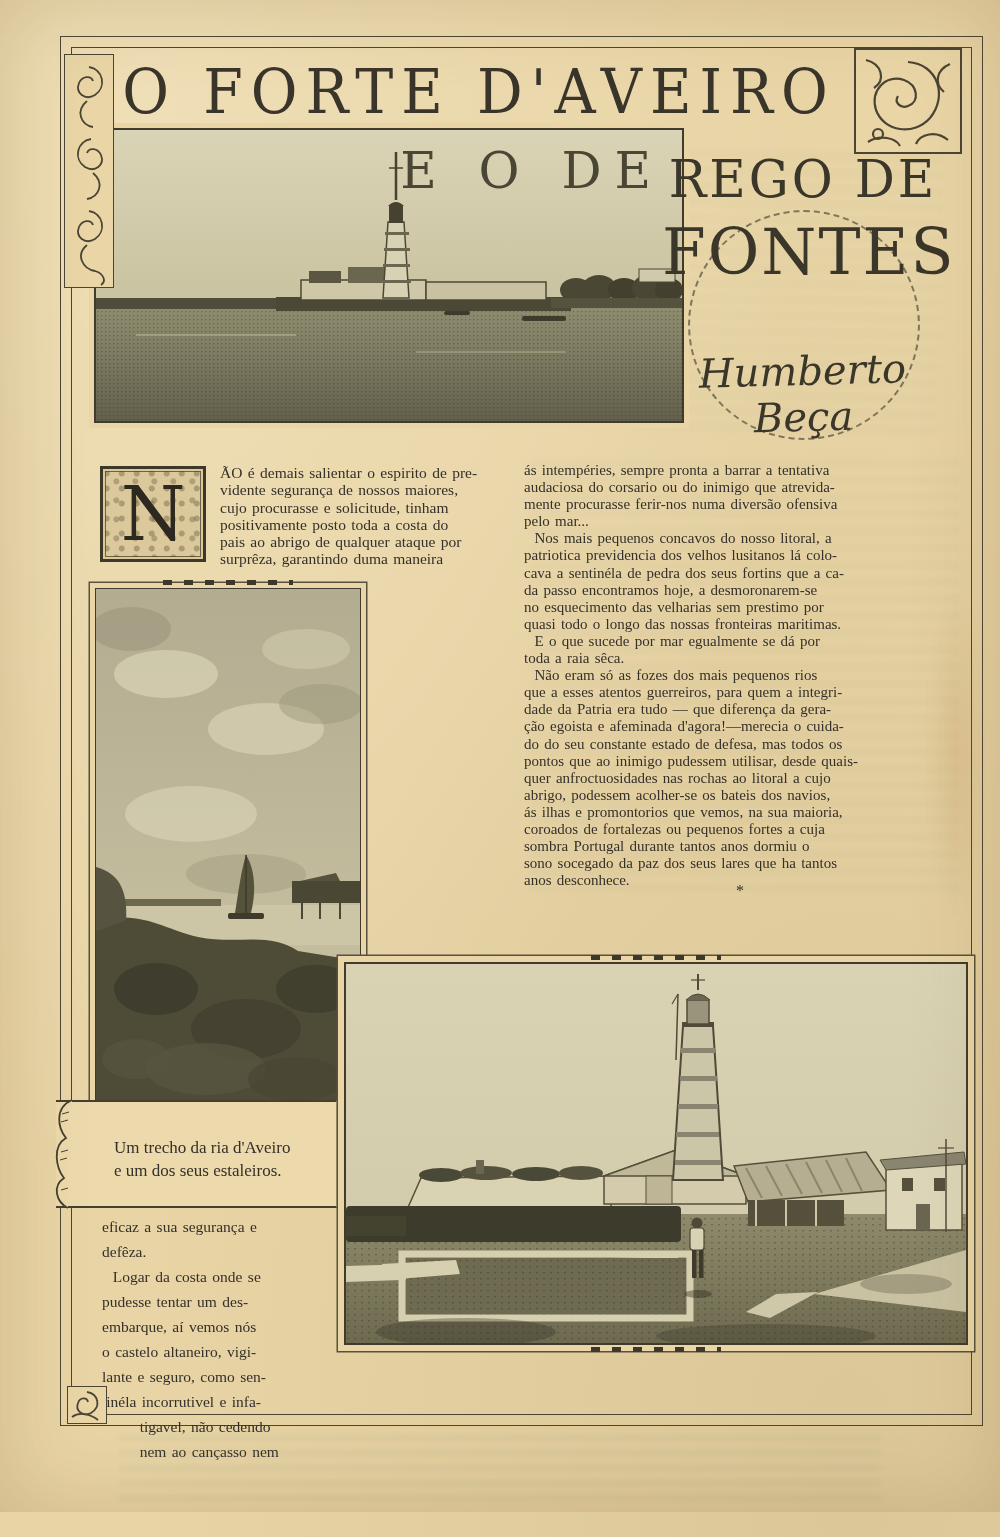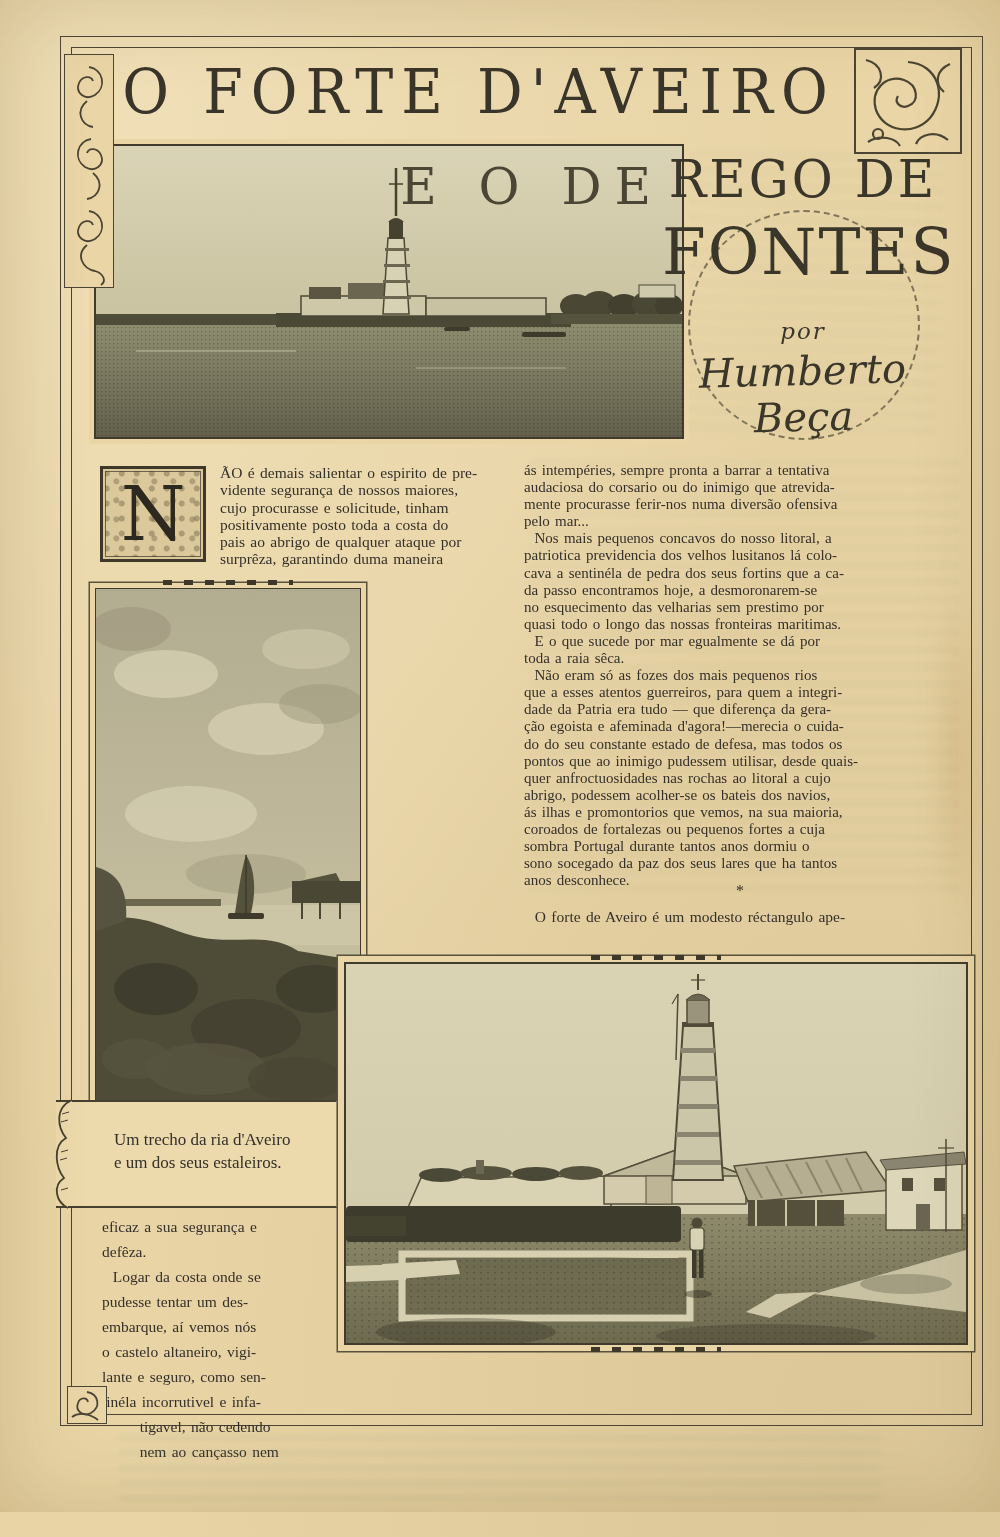--- a/index.html
+++ b/index.html
@@ -38,21 +38,21 @@
     border:2px dashed rgba(75,68,50,.65);border-radius:50%;}
   .head-right .line{position:absolute;width:100%;text-align:center;font-family:"DejaVu Serif",serif;color:#3b362a;}
   .rego{top:2px;font-size:50px;letter-spacing:3px;transform:scaleY(1.05);}
   .fontes{top:68px;font-size:63px;letter-spacing:2px;transform:scaleY(1.02);}
   .por{top:170px;font-size:23px;font-style:italic;letter-spacing:2px;}
   .author{top:200px;font-size:40px;font-style:italic;transform:rotate(-1.5deg);}
 
   
   .photo{position:absolute;margin:0;padding:0;border:2px solid #403b2c;background:#cfc8a6;}
   .photo svg{display:block;width:100%;height:100%;}
-  .photo-top{left:94px;top:144px;width:586px;height:291px;box-shadow:0 0 0 5px #e9d5a6;z-index:2;}
+  .photo-top{left:94px;top:128px;width:586px;height:291px;box-shadow:0 0 0 5px #e9d5a6;z-index:2;}
   .photo-left{left:95px;top:588px;width:264px;height:514px;
     border-width:1.5px;box-shadow:0 0 0 5px #e9d5a6,0 0 0 6.5px #57513e;z-index:2;}
   .photo-bottom{left:344px;top:962px;width:620px;height:379px;
     border-width:2px;box-shadow:0 0 0 6px #e9d5a6,0 0 0 7.5px #57513e;z-index:5;}
   .ticks{position:absolute;width:130px;height:5px;left:calc(50% - 65px);
     background:repeating-linear-gradient(90deg,#3d382a 0 9px, transparent 9px 21px);}
   .ticks.t{top:-9px;} .ticks.b{bottom:-9px;}
   .overlay-title{
     position:absolute;top:12px;right:18px;
     font-family:"DejaVu Serif",serif;font-size:50px;letter-spacing:13px;
@@ -82,21 +82,21 @@
     font-family:"DejaVu Serif",serif;font-size:74px;line-height:90px;color:#2d2920;
   }
 
   
   .banner{position:absolute;background:#ecd9ac;z-index:6;}
   .banner .caption{white-space:pre-line;color:#34302a;}
   .banner svg{position:absolute;overflow:visible;}
   .banner-left{left:56px;top:1100px;width:280px;height:104px;
     border-top:2px solid #45402f;border-bottom:2px solid #45402f;
     border-right:1px solid rgba(69,64,47,.55);}
-  .banner-left .caption{padding:26px 6px 0 58px;font-size:17px;line-height:23px;}
+  .banner-left .caption{padding:34px 6px 0 58px;font-size:17px;line-height:23px;}
   .banner-bottom{left:342px;top:1344px;width:650px;height:96px;
     border-bottom:2px solid #45402f;border-top:1px solid rgba(69,64,47,.35);}
   .banner-bottom .caption{padding-top:28px;text-align:center;font-size:17px;line-height:24px;}
 
   
   .ghost{position:absolute;pointer-events:none;z-index:1;}
   .g1{left:640px;top:150px;width:300px;height:280px;
     background:repeating-linear-gradient(0deg, rgba(110,150,120,.08) 0 4px, transparent 4px 16px);
     filter:blur(3px);transform:rotate(1deg);}
   .g2{left:530px;top:460px;width:430px;height:430px;
@@ -204,21 +204,20 @@
       <line x1="40" y1="205" x2="200" y2="205" stroke="rgba(220,212,180,.5)" stroke-width="1.5"></line>
       <line x1="320" y1="222" x2="470" y2="222" stroke="rgba(220,212,180,.4)" stroke-width="1.5"></line>
     </svg>
     <div class="overlay-title">E O DE</div>
   </figure>
 
   <div class="head-right">
     <div class="circle"></div>
     <div class="line rego">REGO DE</div>
     <div class="line fontes">FONTES</div>
-    <div class="line por">por</div>
     <div class="line author">Humberto Beça</div>
   </div>
 
   <div class="dropcap-box">
     <span>N</span>
   </div>
   <div class="bodytext intro">ÃO é demais salientar o espirito de pre-
 vidente segurança de nossos maiores,
 cujo procurasse e solicitude, tinham
 positivamente posto toda a costa do
@@ -244,21 +243,20 @@
 do do seu constante estado de defesa, mas todos os
 pontos que ao inimigo pudessem utilisar, desde quais-
 quer anfroctuosidades nas rochas ao litoral a cujo
 abrigo, podessem acolher-se os bateis dos navios,
 ás ilhas e promontorios que vemos, na sua maioria,
 coroados de fortalezas ou pequenos fortes a cuja
 sombra Portugal durante tantos anos dormiu o
 sono socegado da paz dos seus lares que ha tantos
 anos desconhece.</div>
   <div class="separator">*</div>
-  <div class="bodytext righttail">&nbsp;&nbsp;O forte de Aveiro é um modesto réctangulo ape-</div>
 
   <figure class="photo photo-left">
     <div class="ticks t"></div>
     <div class="ticks b"></div>
     <svg viewBox="0 0 264 514" preserveAspectRatio="none">
       <defs>
         <linearGradient id="skyL" x1="0" y1="0" x2="0" y2="1">
           <stop offset="0" stop-color="#b2ac91"></stop>
             <stop offset=".6" stop-color="#c2bb9c"></stop>
             <stop offset="1" stop-color="#cbc4a4"></stop>

